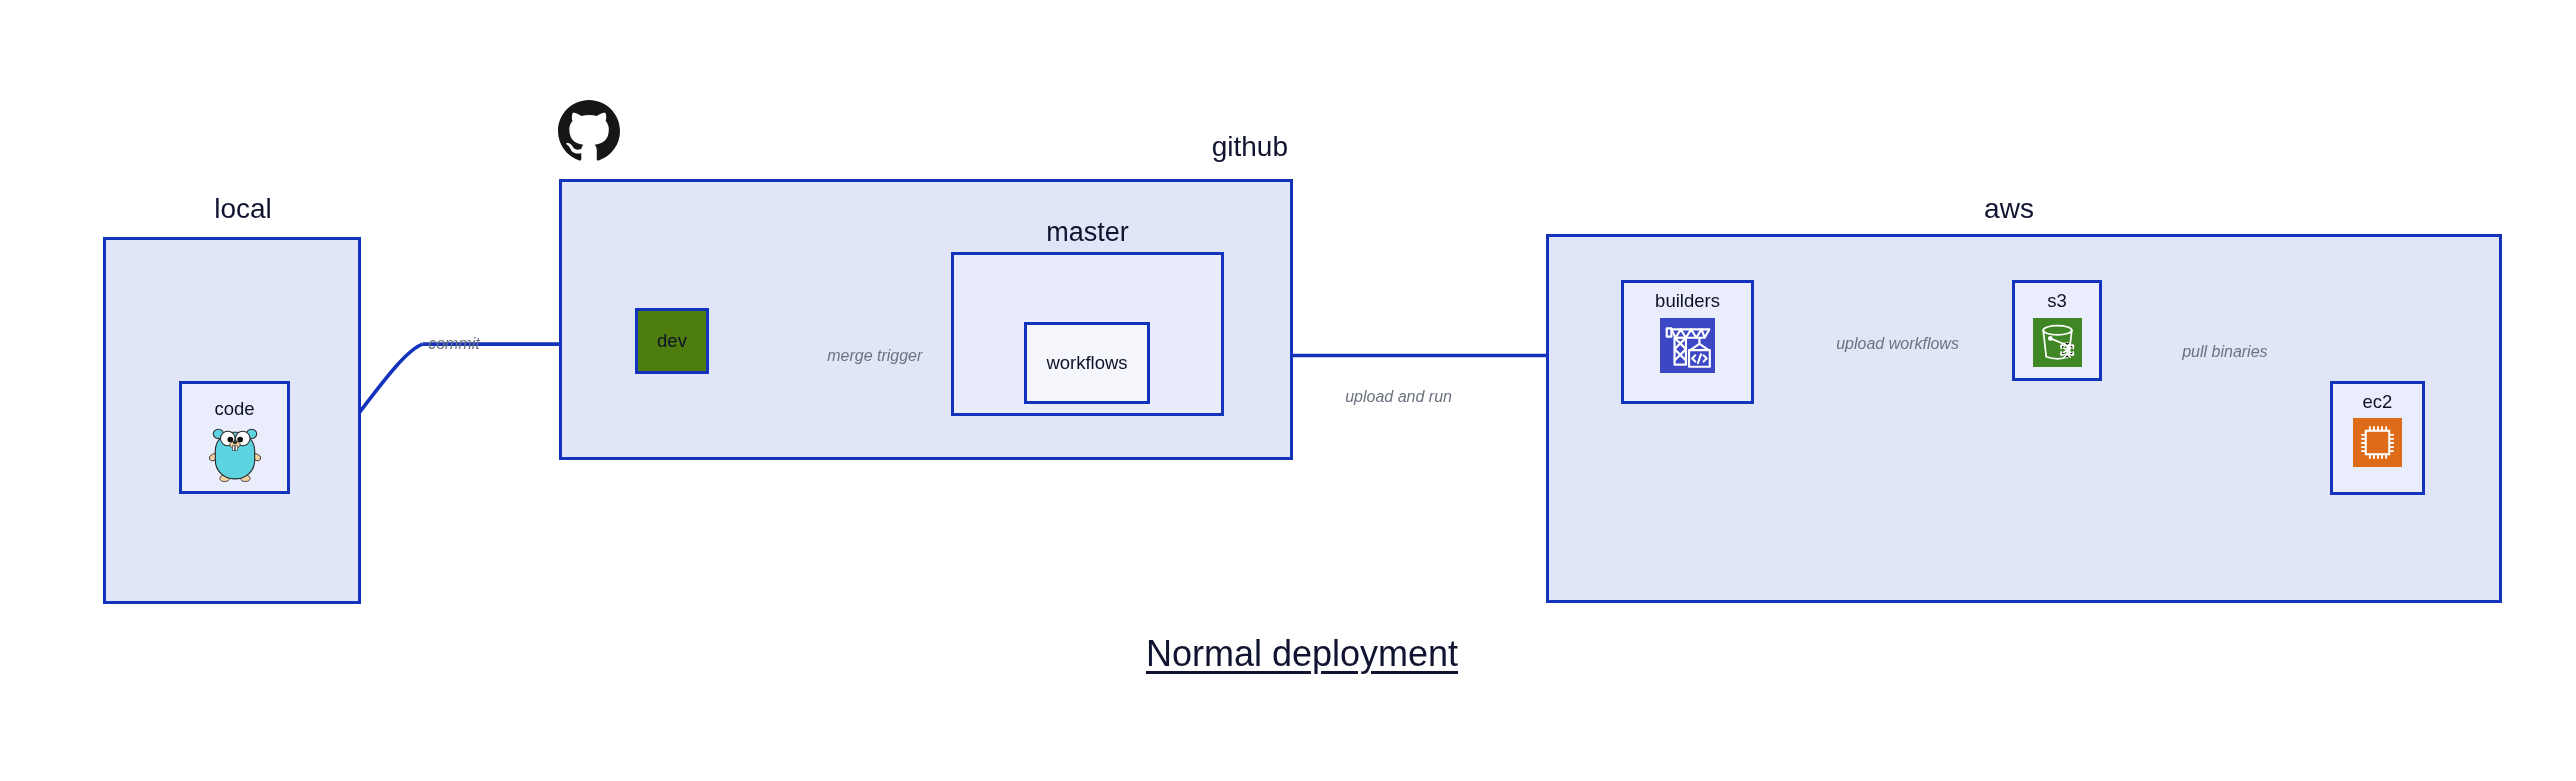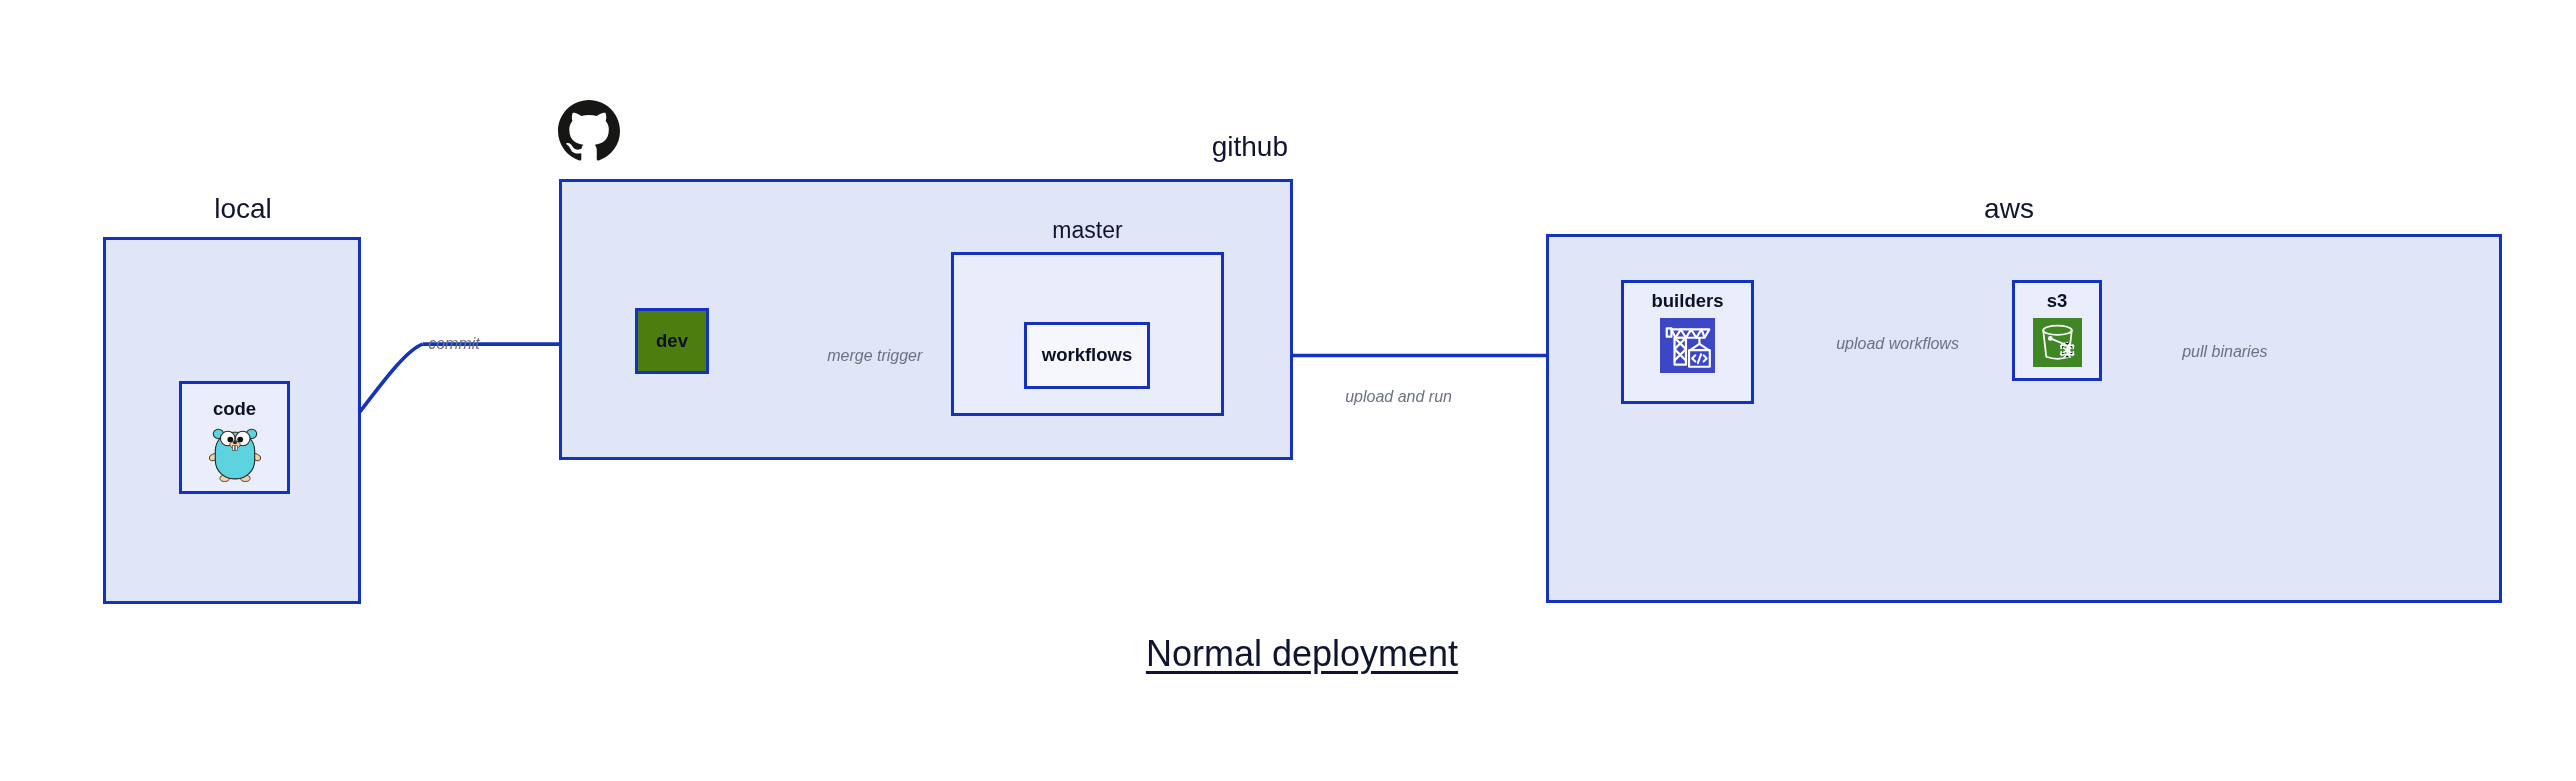--- a/index.html
+++ b/index.html
@@ -35,40 +35,40 @@
     white-space: nowrap;
   }
 
   
   .sub-box {
     background: #e8ecfb;
     border: 3.1px solid #1433bd;
   }
   .sub-label {
     color: #101430;
-    font-size: 23px;
+    font-size: 27px;
     font-weight: 400;
     line-height: 1;
     white-space: nowrap;
   }
 
   
   .node {
     background: #eaeefc;
     border: 3.1px solid #1433bd;
     display: flex;
     flex-direction: column;
     align-items: center;
   }
   .node.plain { background: #4d7c0f; }
   .node.white { background: #f5f7fd; justify-content: center; }
   .node-label {
     color: #0d1126;
     font-size: 18.5px;
-    font-weight: bold;
+    font-weight: normal;
     line-height: 1;
     white-space: nowrap;
   }
   .node-icon { display: block; }
 
   
   .edge-label {
     color: #6b7280;
     font-size: 16px;
     font-style: italic;
@@ -173,21 +173,21 @@
   <div class="abs group-box" style="left:559px; top:179px; width:734px; height:281px;"></div>
 
   <div class="abs node plain" style="left:635px; top:308px; width:74px; height:66px; justify-content:center;">
     <div class="node-label">dev</div>
   </div>
 
   <div class="abs sub-label" style="left:951px; top:219px; width:273px; text-align:center;">master</div>
 
   <div class="abs sub-box" style="left:951px; top:252px; width:273px; height:164px;"></div>
 
-  <div class="abs node white" style="left:1024px; top:322px; width:126px; height:67px;">
+  <div class="abs node white" style="left:1024px; top:322px; width:126px; height:82px;">
     <div class="node-label">workflows</div>
   </div>
 
   <div class="abs group-label" style="left:1880px; top:195px; width:258px; text-align:center;">aws</div>
 
   <div class="abs group-box" style="left:1546px; top:234px; width:956px; height:369px;"></div>
 
   <div class="abs node" style="left:1621px; top:280px; width:133px; height:124px;">
     <div class="node-label" style="margin-top:9.3px;">builders</div>
     <div class="node-icon" style="margin-top:7.2px;">
@@ -236,20 +236,39 @@
         <g stroke="#ffffff" stroke-width="3" stroke-linecap="round">
           <path d="M67 48 V78 M54 55 L80 71 M80 55 L54 71"></path>
           <path d="M61 49 L67 55 L73 49 M61 77 L67 71 L73 77"></path>
           <path d="M55 60 L56 53 L63 55 M79 66 L78 73 L71 71"></path>
           <path d="M71 55 L78 53 L79 60 M63 71 L56 73 L55 66"></path>
         </g>
       </svg>
     </div>
   </div>
 
+  <div class="abs node" style="left:2330px; top:381px; width:95px; height:114px;">
+    <div class="node-label" style="margin-top:9.3px;">ec2</div>
+    <div class="node-icon" style="margin-top:6.2px;">
+      <svg width="49" height="49" viewBox="0 0 96 96" xmlns="http://www.w3.org/2000/svg">
+        <rect x="0" y="0" width="96" height="96" fill="#dd6b18"></rect>
+        <rect x="25" y="25" width="46" height="46" fill="none" stroke="#ffffff" stroke-width="4"></rect>
+        <g stroke="#ffffff" stroke-width="3.6" stroke-linecap="butt">
+
+          <path d="M33 16 V25 M41 16 V25 M49 16 V25 M57 16 V25 M65 16 V25"></path>
+
+          <path d="M33 71 V80 M41 71 V80 M49 71 V80 M57 71 V80 M65 71 V80"></path>
+
+          <path d="M16 33 H25 M16 41 H25 M16 49 H25 M16 57 H25 M16 65 H25"></path>
+
+          <path d="M71 33 H80 M71 41 H80 M71 49 H80 M71 57 H80 M71 65 H80"></path>
+        </g>
+      </svg>
+    </div>
+  </div>
 
   <div class="abs edge-label" style="left: 423px; top: 336px; padding: 0px 5.2px;">commit</div>
 
   <div class="abs edge-label" style="left: 822px; top: 348px; padding: 0px 5.2px; text-align: center;">merge trigger</div>
 
   <div class="abs edge-label" style="left: 1340px; top: 347px; padding: 0px 5.2px; margin-top: 42px;">upload and run</div>
 
   <div class="abs edge-label" style="left: 1831px; top: 336px; padding: 0px 5.2px;">upload workflows</div>
 
   <div class="abs edge-label" style="left: 2177px; top: 344px; padding: 0px 5.2px;">pull binaries</div>

